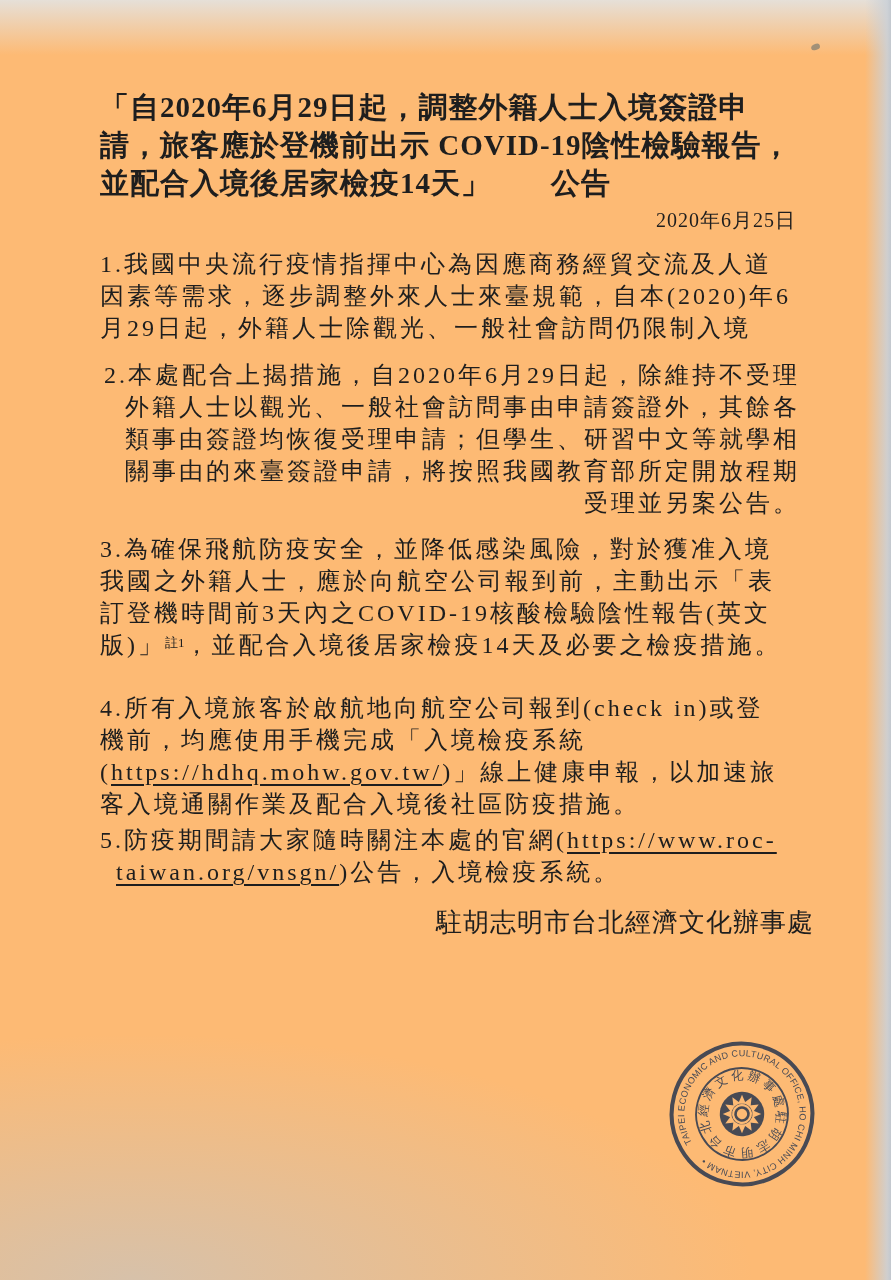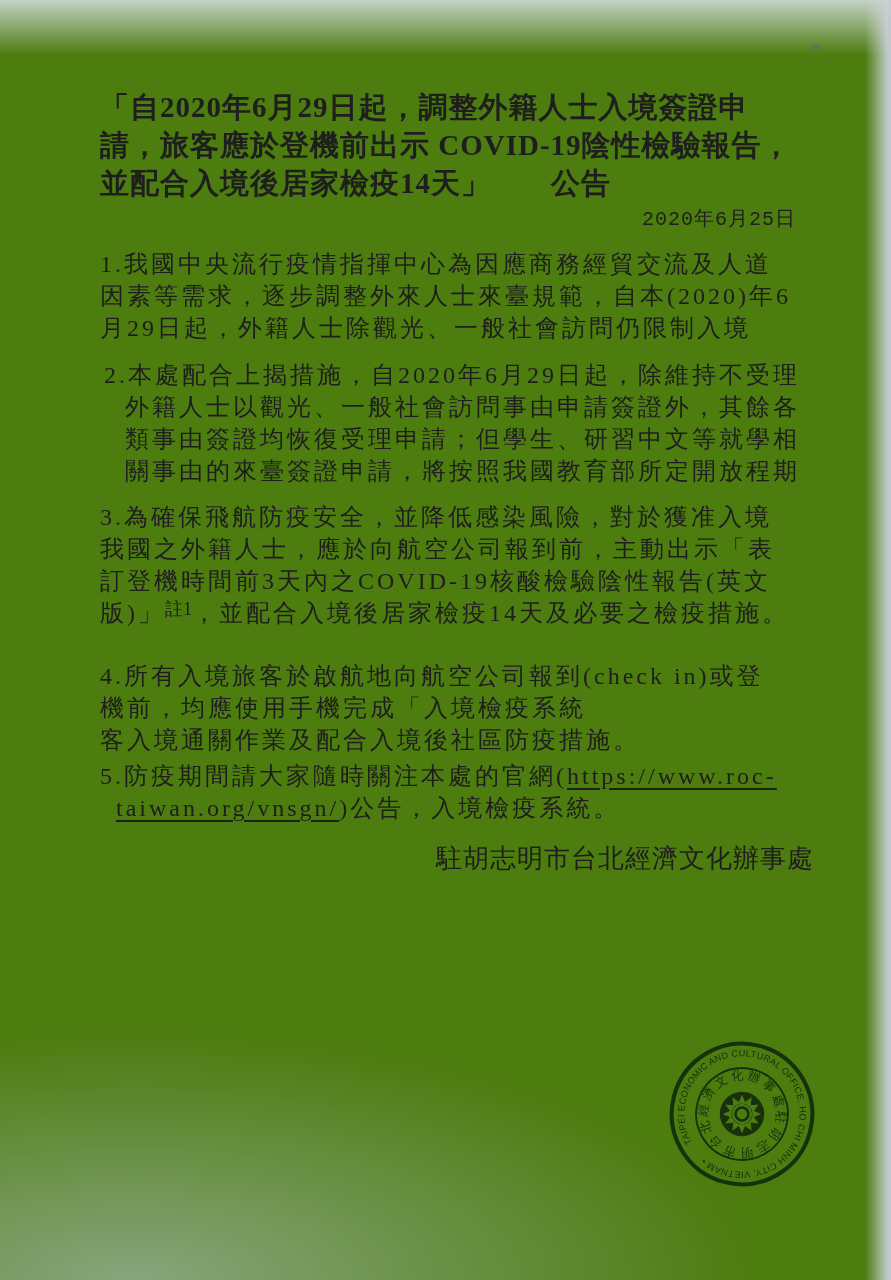--- a/index.html
+++ b/index.html
@@ -3,40 +3,40 @@
 <meta charset="utf-8">
 <style>
   html,body{margin:0;padding:0;}
   body{
     width:891px;height:1280px;
     font-family:"Liberation Serif","DejaVu Serif",serif;
     background:#e9e9e9;
   }
   .page{
     position:relative;width:891px;height:1280px;overflow:hidden;
-    background:#4d7c0f;color:#1e1e1e;
+    background:#fdba74;color:#1e1e1e;
   }
   
   .shade-top{position:absolute;left:0;top:0;width:100%;height:55px;
     background:linear-gradient(180deg,rgba(224,233,241,.8),rgba(255,255,255,0));}
   .shade-bottom-left{position:absolute;left:0;bottom:0;width:100%;height:300px;
     background:radial-gradient(ellipse at 15% 100%,rgba(183,199,214,.55),rgba(255,255,255,0) 58%);}
   .edge-right{position:absolute;right:0;top:0;width:26px;height:100%;
     background:linear-gradient(90deg,rgba(255,255,255,0),rgba(203,209,216,.9) 85%,#c2c8cf);}
   .speck{position:absolute;left:811px;top:44px;width:9px;height:6px;border-radius:60% 40% 50% 50%;
     background:rgba(90,105,110,.55);transform:rotate(-15deg);}
   
   .content{position:absolute;left:100px;top:88px;width:700px;z-index:2;}
   .title{font-size:29px;line-height:38px;font-weight:bold;letter-spacing:1px;}
-  .date{margin-top:6px;font-size:20px;line-height:24px;text-align:right;letter-spacing:1px;padding-right:4px;font-family:Liberation Mono, monospace;}
+  .date{margin-top:6px;font-size:20px;line-height:24px;text-align:right;letter-spacing:1px;padding-right:4px;}
   .para{font-size:24px;line-height:32px;letter-spacing:3px;}
   .p1{margin-top:16px;} .p2{margin-top:15px;text-align:right;} .p3{margin-top:14px;}
   .p4{margin-top:31px;} .p5{margin-top:4px;}
   .indent{margin-left:16px;}
-  sup.note-ref{font-size:18px;letter-spacing:0;line-height:0;vertical-align:6px;text-align:right;}
+  sup.note-ref{font-size:13px;letter-spacing:0;line-height:0;vertical-align:6px;text-align:right;}
   .url{text-decoration:underline;text-underline-offset:4px;text-decoration-thickness:1.5px;}
   .footnote{margin-top:22px;margin-left:14px;font-size:18.5px;line-height:26px;letter-spacing:2.5px;}
   .signature{margin-top:20px;margin-right:-14px;font-size:26px;line-height:30px;
     text-align:right;letter-spacing:1px;}
   
   .seal{position:absolute;left:668px;top:1040px;width:148px;height:148px;z-index:3;
     mix-blend-mode:multiply;opacity:.88;}
   .seal text{font-family:"Liberation Sans","DejaVu Sans",sans-serif;}
 </style>
 </head>
@@ -63,34 +63,38 @@
       <div>1.我國中央流行疫情指揮中心為因應商務經貿交流及人道</div>
       <div>因素等需求，逐步調整外來人士來臺規範，自本(2020)年6</div>
       <div>月29日起，外籍人士除觀光、一般社會訪問仍限制入境</div>
     </div>
 
     <div class="para p2">
       <div>2.本處配合上揭措施，自2020年6月29日起，除維持不受理</div>
       <div>外籍人士以觀光、一般社會訪問事由申請簽證外，其餘各</div>
       <div>類事由簽證均恢復受理申請；但學生、研習中文等就學相</div>
       <div>關事由的來臺簽證申請，將按照我國教育部所定開放程期</div>
+      <div>受理並另案公告。</div>
     </div>
 
     <div class="para p3">
       <div>3.為確保飛航防疫安全，並降低感染風險，對於獲准入境</div>
       <div>我國之外籍人士，應於向航空公司報到前，主動出示「表</div>
       <div>訂登機時間前3天內之COVID-19核酸檢驗陰性報告(英文</div>
       <div>
         <span>版)」</span><sup class="note-ref">註1</sup><span>，並配合入境後居家檢疫14天及必要之檢疫措施。</span>
       </div>
     </div>
 
     <div class="para p4">
       <div>4.所有入境旅客於啟航地向航空公司報到(check in)或登</div>
       <div>機前，均應使用手機完成「入境檢疫系統</div>
+      <div>
+        <span>(</span><span class="url">https://hdhq.mohw.gov.tw/</span><span>)」線上健康申報，以加速旅</span>
+      </div>
       <div>客入境通關作業及配合入境後社區防疫措施。</div>
     </div>
 
     <div class="para p5">
       <div>
         <span>5.防疫期間請大家隨時關注本處的官網(</span><span class="url">https://www.roc-</span>
       </div>
       <div class="indent">
         <span class="url">taiwan.org/vnsgn/</span><span>)公告，入境檢疫系統。</span>
       </div>

